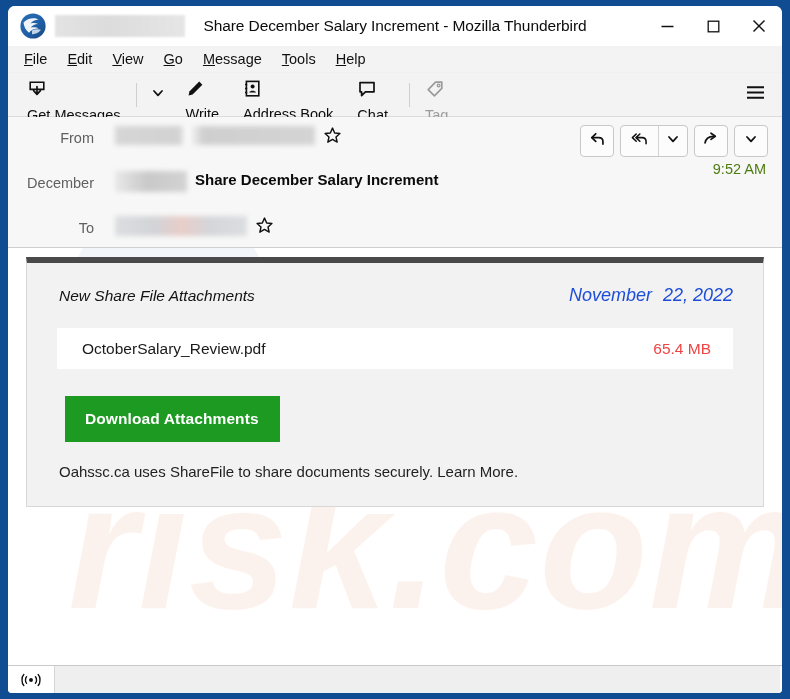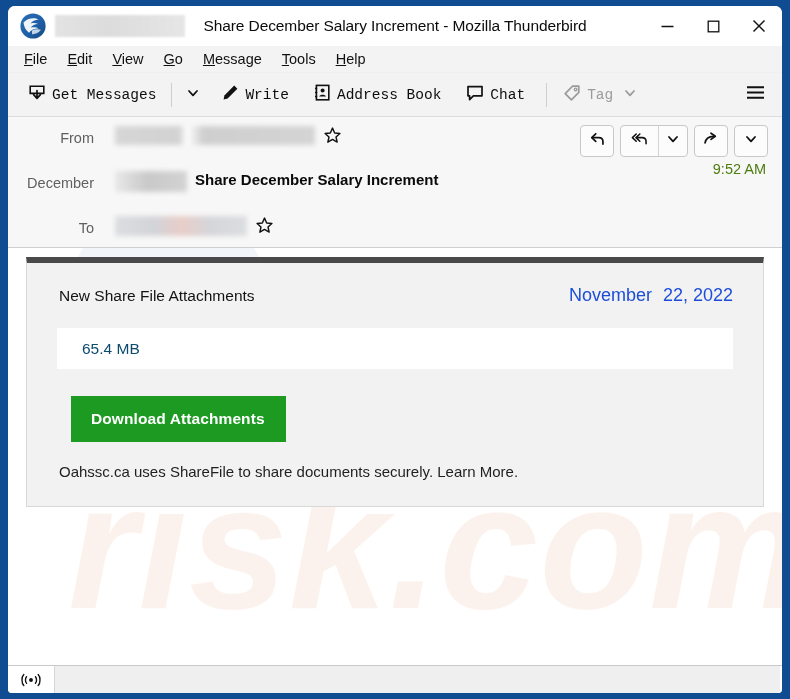--- a/index.html
+++ b/index.html
@@ -110,31 +110,32 @@
     background: #f3f3f3;
     display: flex;
     align-items: center;
     padding-left: 12px;
     padding-right: 10px;
     flex: 0 0 auto;
     border-bottom: 1px solid #dcdcdc;
   }
   .tool-btn {
     display: flex;
-    align-items: center;
+    align-items: flex-start;
     gap: 5px;
     height: 32px;
     padding: 0 7px;
     font-size: 14.5px;
     color: #0d0d0d;
     cursor: default;
     white-space: nowrap;
     background: transparent;
     border: none;
-    font-family: Liberation Mono, monospace;
+    font-family: Liberation Sans, sans-serif;
+    flex-direction: column;
   }
   .tool-btn.disabled { color: #9b9b9b; }
   .tool-sep {
     width: 1px;
     height: 24px;
     background: #cfcfcf;
     margin: 0 8px;
     flex: 0 0 auto;
   }
   .tool-caret {
@@ -306,20 +307,21 @@
     border-top: 6px solid #4a4a4a;
     min-height: 245px;
     padding: 22px 30px 26px 30px;
   }
 
   .ec-top {
     display: flex;
     align-items: baseline;
     justify-content: space-between;
     margin-bottom: 22px;
+    font-style: italic;
   }
   .ec-title {
     font-size: 15.5px;
     color: #131313;
     margin-left: 2px;
   }
   .ec-date {
     font-size: 18px;
     color: #1d4ed8;
     display: flex;
@@ -334,35 +336,35 @@
     justify-content: space-between;
     padding: 0 22px 0 25px;
     margin-bottom: 27px;
   }
   .attach-name {
     font-size: 15.5px;
     color: #1a1a1a;
   }
   .attach-size {
     font-size: 15.5px;
-    color: #0c4a6e;
+    color: #ef4444;
   }
 
   .download-btn {
     display: inline-block;
     background: #1d9a22;
     color: #ffffff;
     font-size: 15.5px;
     font-weight: bold;
     padding: 14px 21px 14px 20px;
     border: none;
     cursor: default;
     font-family: inherit;
     letter-spacing: 0.1px;
-    margin-left: 14px;
+    margin-left: 8px;
   }
 
   .ec-footer {
     margin-top: 21px;
     font-size: 15px;
     color: #1f1f1f;
     margin-left: 2px;
   }
   .ec-footer a {
     color: #1f1f1f;
@@ -609,20 +611,21 @@
       <div class="email-card">
         <div class="ec-top">
           <div class="ec-title">New Share File Attachments</div>
           <div class="ec-date">
             <span>November</span>
             <span>22, 2022</span>
           </div>
         </div>
 
         <div class="attach-row">
+          <span class="attach-name">OctoberSalary_Review.pdf</span>
           <span class="attach-size">65.4 MB</span>
         </div>
 
         <button class="download-btn">Download Attachments</button>
 
         <div class="ec-footer">
           <span>Oahssc.ca uses ShareFile to share documents securely. </span><a href="#">Learn More.</a>
         </div>
       </div>
     </div>

